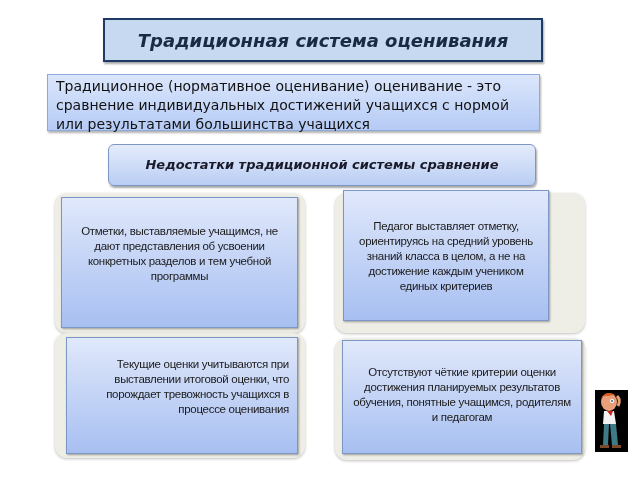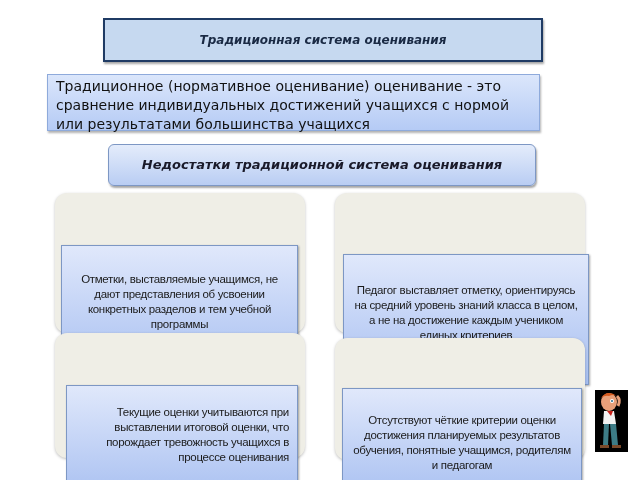--- a/index.html
+++ b/index.html
@@ -1,58 +1,58 @@
 <!DOCTYPE html>
 <html><head>
   <meta charset="utf-8">
   <style>
     html, body { margin:0; padding:0; }
     body { width:640px; height:480px; background:#ffffff; position:relative; overflow:hidden; font-family:"DejaVu Sans", sans-serif; }
     .title-box { position:absolute; left:103px; top:18px; width:440px; height:44px; box-sizing:border-box;
       background:#c6d9f0; border:2px solid #1f3b64; box-shadow:1px 2px 2px rgba(0,0,0,0.35);
       display:flex; align-items:center; justify-content:center; }
-    .title-box span { font-family:"DejaVu Sans", sans-serif; font-weight:bold; font-style:italic; font-size:12px; color:#1a2a44; }
+    .title-box span { font-family:"DejaVu Sans", sans-serif; font-weight:bold; font-style:italic; font-size:18px; color:#1a2a44; }
     .def-box { position:absolute; left:47px; top:74px; width:493px; height:57px; box-sizing:border-box;
       background:linear-gradient(#dbe6fb, #b5cbf5); border:1px solid #8eaadb; box-shadow:1px 2px 2px rgba(0,0,0,0.3);
       padding:1px 8px; }
     .def-box span { font-family:"DejaVu Sans", sans-serif; font-size:14px; line-height:18px; color:#111; }
     .sub-box { position:absolute; left:108px; top:144px; width:428px; height:42px; box-sizing:border-box;
       background:linear-gradient(#e4ecfb, #b9cdf3); border:1px solid #7d97c4; border-radius:6px;
       box-shadow:1px 2px 2px rgba(0,0,0,0.35); display:flex; align-items:center; justify-content:center; text-align:center; }
     .sub-box span { font-family:"DejaVu Sans", sans-serif; font-weight:bold; font-style:italic; font-size:13px; line-height:16px; color:#1a1a2a; }
     .card-frame { position:absolute; box-sizing:border-box; background:#efeee6; border-radius:12px;
       box-shadow:0 1px 3px rgba(0,0,0,0.25); }
     .card { position:absolute; box-sizing:border-box; background:linear-gradient(#e0e8fb, #a7bff1);
       border:1px solid #7d97c4; box-shadow:1px 1px 2px rgba(0,0,0,0.35);
-      display:flex; justify-content:center; text-align:center; padding:0 8px;margin-top:48px; }
+      display:flex; justify-content:center; text-align:center; padding:0 8px; }
     .card span { font-family:"Liberation Sans", sans-serif; font-size:11.5px; line-height:15px; color:#1a1a1a; letter-spacing:-0.3px; }
     .cartoon { position:absolute; left:595px; top:390px; width:33px; height:62px; background:#000; }
   </style>
 </head>
 <body>
 
 <div class="title-box">
   <span>Традиционная система оценивания</span>
 </div>
 
 <div class="def-box">
   <span>Традиционное (нормативное оценивание) оценивание - это сравнение индивидуальных  достижений учащихся с нормой или результатами большинства учащихся</span>
 </div>
 
 <div class="sub-box">
-  <span>Недостатки традиционной система оценивания</span>
+  <span>Недостатки традиционной системы сравнение</span>
 </div>
 
 <div class="card-frame" style="left:55px;top:193px;width:250px;height:140px;"></div>
 <div class="card" style="left:61px;top:197px;width:237px;height:131px;padding-top:26px;">
   <span>Отметки, выставляемые учащимся, не дают представления об усвоении конкретных разделов и тем  учебной программы</span>
 </div>
 
 <div class="card-frame" style="left:335px;top:193px;width:250px;height:140px;"></div>
-<div class="card" style="left:343px;top:206px;width:246px;height:131px;padding-top:28px;">
+<div class="card" style="left:343px;top:190px;width:206px;height:131px;padding-top:28px;">
   <span>Педагог  выставляет отметку, ориентируясь на средний уровень знаний класса в целом, а не на достижение каждым учеником единых критериев</span>
 </div>
 
 <div class="card-frame" style="left:55px;top:333px;width:250px;height:125px;"></div>
 <div class="card" style="left:66px;top:337px;width:232px;height:117px;padding-top:19px;text-align:right;">
   <span>Текущие оценки учитываются при выставлении итоговой оценки, что порождает тревожность учащихся в процессе оценивания</span>
 </div>
 
 <div class="card-frame" style="left:335px;top:338px;width:250px;height:122px;"></div>
 <div class="card" style="left:342px;top:340px;width:240px;height:114px;padding-top:24px;">

